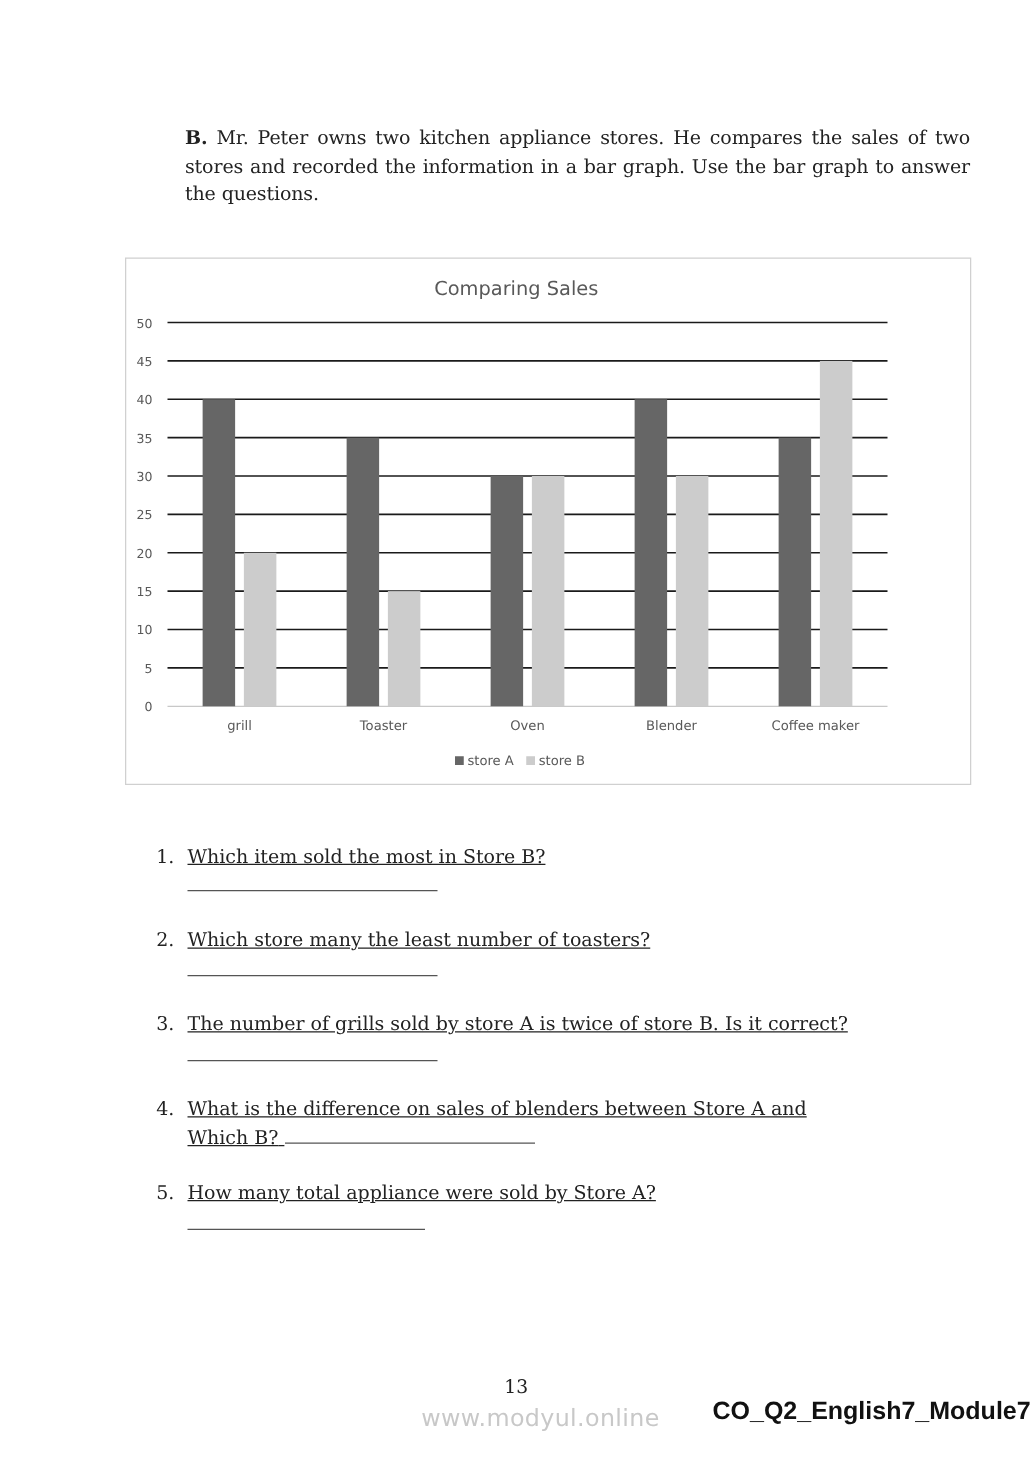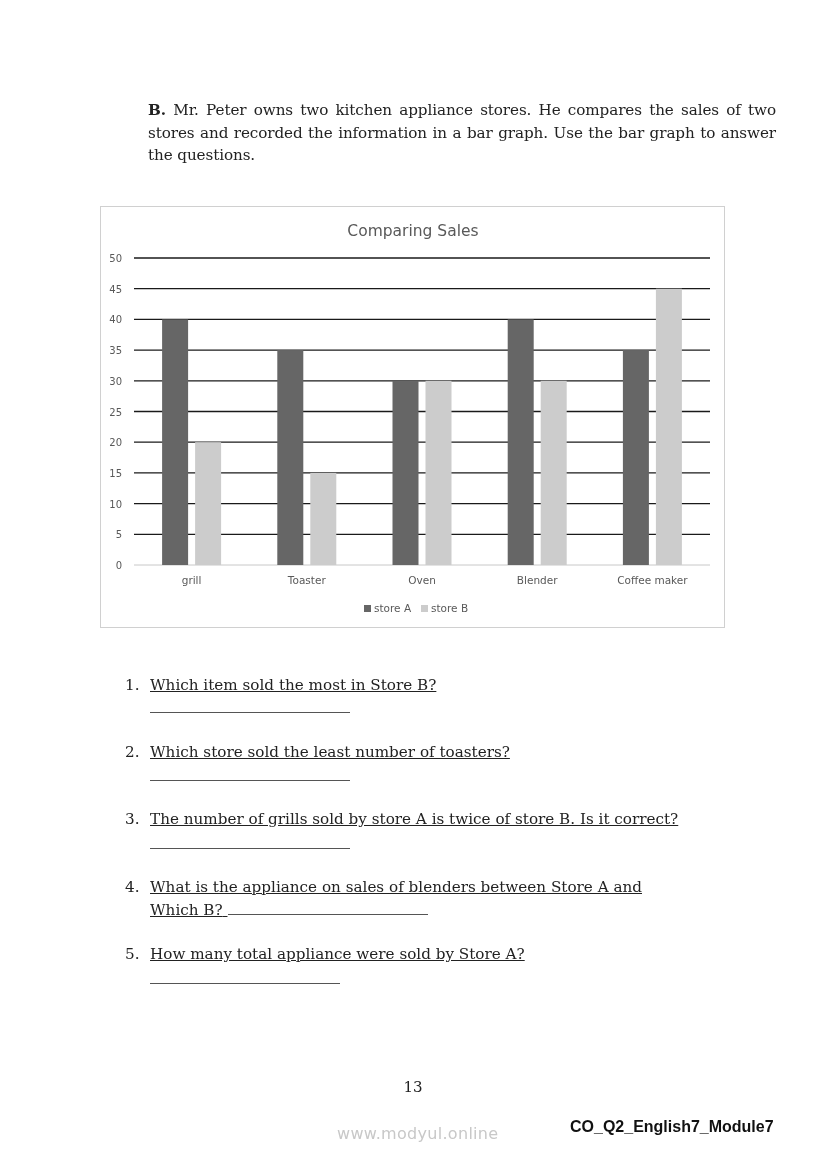--- a/index.html
+++ b/index.html
@@ -1,29 +1,29 @@
 <!DOCTYPE html>
 <html><head>
 <meta charset="utf-8">
 <style>
   html, body { margin: 0; padding: 0; background: #ffffff; }
   body { width: 826px; height: 1169px; position: relative; overflow: hidden; font-family: "DejaVu Serif", "Liberation Serif", serif; color: #222; }
   .intro { position: absolute; left: 100px; top: 99px; width: 628px; font-size: 15.2px; line-height: 22.5px; text-align: justify; font-family: "DejaVu Serif", serif; letter-spacing: -0.1px; margin-left: 48px; }
   .intro b { font-weight: bold; }
-  .chart-box { position: absolute; left: 100px; top: 206px; width: 625px; height: 422px; border: 1px solid #d0d0d0; box-sizing: border-box; }
+  .chart-box { position: absolute; left: 100px; top: 206px; width: 677px; height: 422px; border: 1px solid #d0d0d0; box-sizing: border-box; }
   .chart-box svg { position: absolute; left: 0; top: 0; }
   .q-list { position: absolute; left: 125px; top: 674px; width: 600px; font-size: 15.2px; font-family: "DejaVu Serif", serif; }
   .q { position: absolute; left: 0; width: 600px; line-height: 23px; }
   .q .num { position: absolute; left: 0; }
   .q .txt { position: absolute; left: 25px; width: 570px; text-decoration: underline; }
   .blank { display: inline-block; border-bottom: 1px solid #555; height: 1px; vertical-align: baseline; }
   .blank-line { position: absolute; left: 25px; height: 0; border-bottom: 1px solid #555; }
-  .page-num { position: absolute; left: 0; width: 826px; top: 1078px; text-align: center; font-size: 15px; font-family: "DejaVu Serif", serif; }
-  .watermark { position: absolute; left: 337px; top: 1124px; font-size: 16px; color: #c8c8c8; font-family: "DejaVu Sans", sans-serif; letter-spacing: 0.3px; }
-  .module-code { position: absolute; left: 570px; top: 1118px; font-size: 16px; font-weight: bold; font-family: "Liberation Sans", sans-serif; color: #111; }
+  .page-num { position: absolute; left: 0; width: 826px; top: 1100px; text-align: center; font-size: 15px; font-family: "DejaVu Serif", serif; }
+  .watermark { position: absolute; left: 337px; top: 1124px; font-size: 19px; color: #c8c8c8; font-family: "DejaVu Sans", sans-serif; letter-spacing: 0.3px; }
+  .module-code { position: absolute; left: 570px; top: 1118px; font-size: 20px; font-weight: bold; font-family: "Liberation Sans", sans-serif; color: #111; }
 </style>
 </head>
 <body>
 
 <div class="intro"><b>B.</b><span> Mr. Peter owns two kitchen appliance stores. He compares the sales of two stores and recorded the information in a bar graph. Use the bar graph to answer the questions.</span></div>
 
 <div class="chart-box">
   <svg id="chart-svg" width="625" height="422">
     <text id="chart-title" x="312" y="29" text-anchor="middle" font-family="DejaVu Sans, sans-serif" font-size="15.5" fill="#595959">Comparing Sales</text>
     <g id="grid-layer">
@@ -82,33 +82,33 @@
 
 <div class="q-list">
   <div class="q" style="top:0px;">
     <span class="num">1.</span>
     <span class="txt">Which item sold the most in Store B?</span>
   </div>
   <div class="blank-line" style="top:38px; width:200px;"></div>
 
   <div class="q" style="top:67px;">
     <span class="num">2.</span>
-    <span class="txt">Which store sold the least number of toasters?</span>
+    <span class="txt">Which store many the least number of toasters?</span>
   </div>
   <div class="blank-line" style="top:106px; width:200px;"></div>
 
   <div class="q" style="top:134px;">
     <span class="num">3.</span>
     <span class="txt">The number of grills sold by store A is twice of store B. Is it correct?</span>
   </div>
   <div class="blank-line" style="top:174px; width:200px;"></div>
 
   <div class="q" style="top:202px;">
     <span class="num">4.</span>
-    <span class="txt">What is the appliance on sales of blenders between Store A and</span>
+    <span class="txt">What is the difference on sales of blenders between Store A and</span>
   </div>
   <div class="q" style="top:225px;">
     <span class="txt"><span>Which B?</span> <span class="blank" style="width:200px;"></span></span>
   </div>
 
   <div class="q" style="top:269px;">
     <span class="num">5.</span>
     <span class="txt">How many total appliance were sold by Store A?</span>
   </div>
   <div class="blank-line" style="top:309px; width:190px;"></div>

